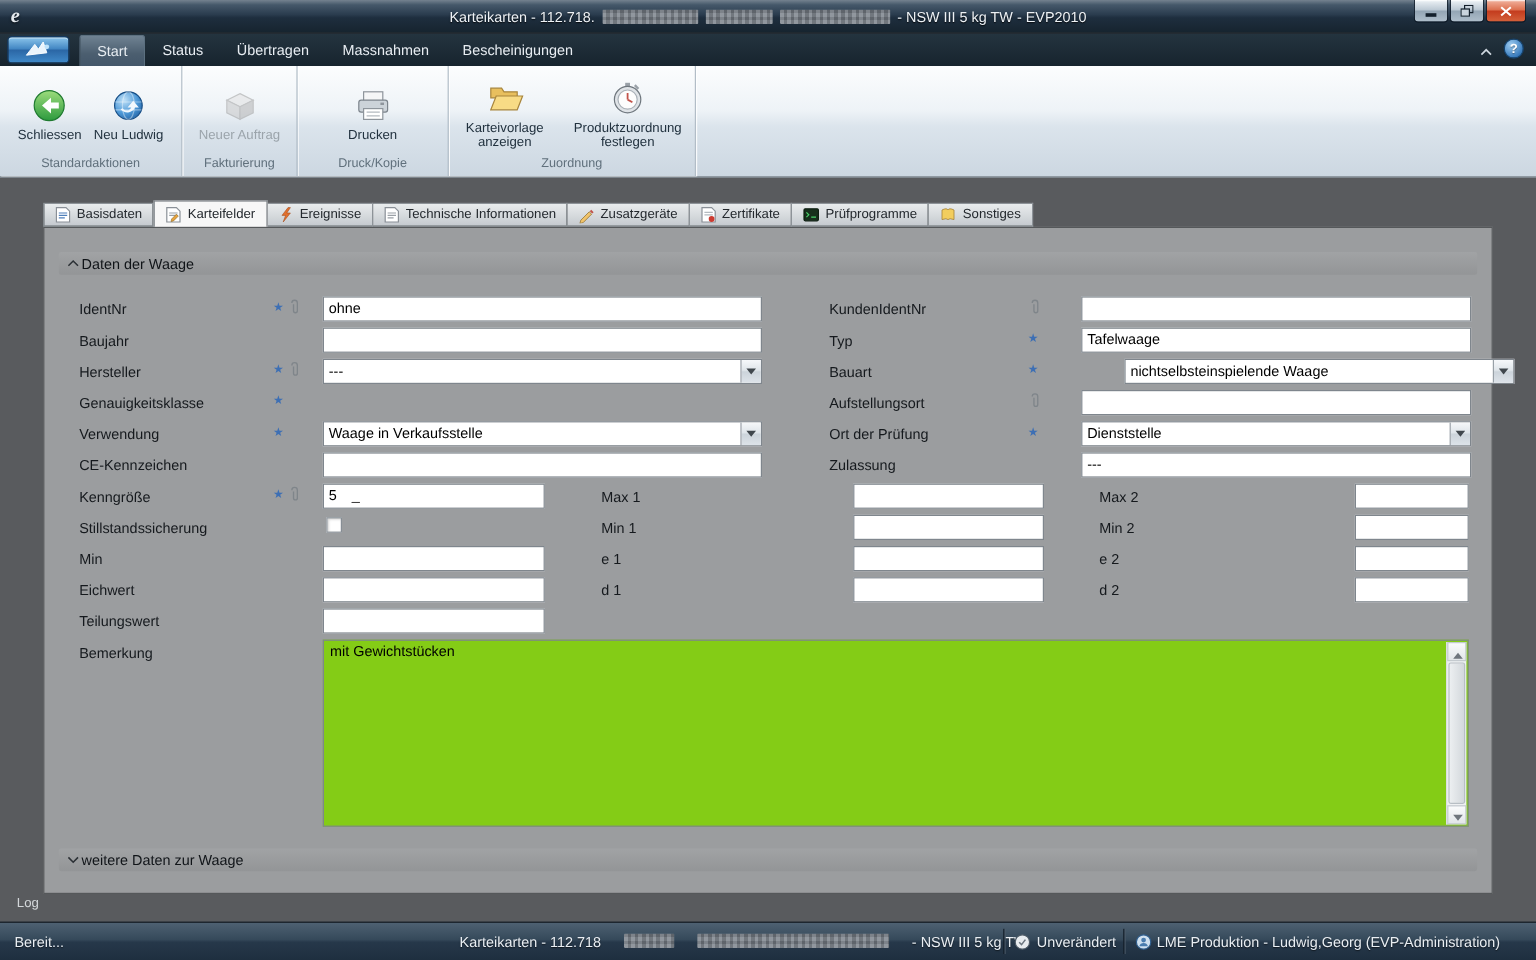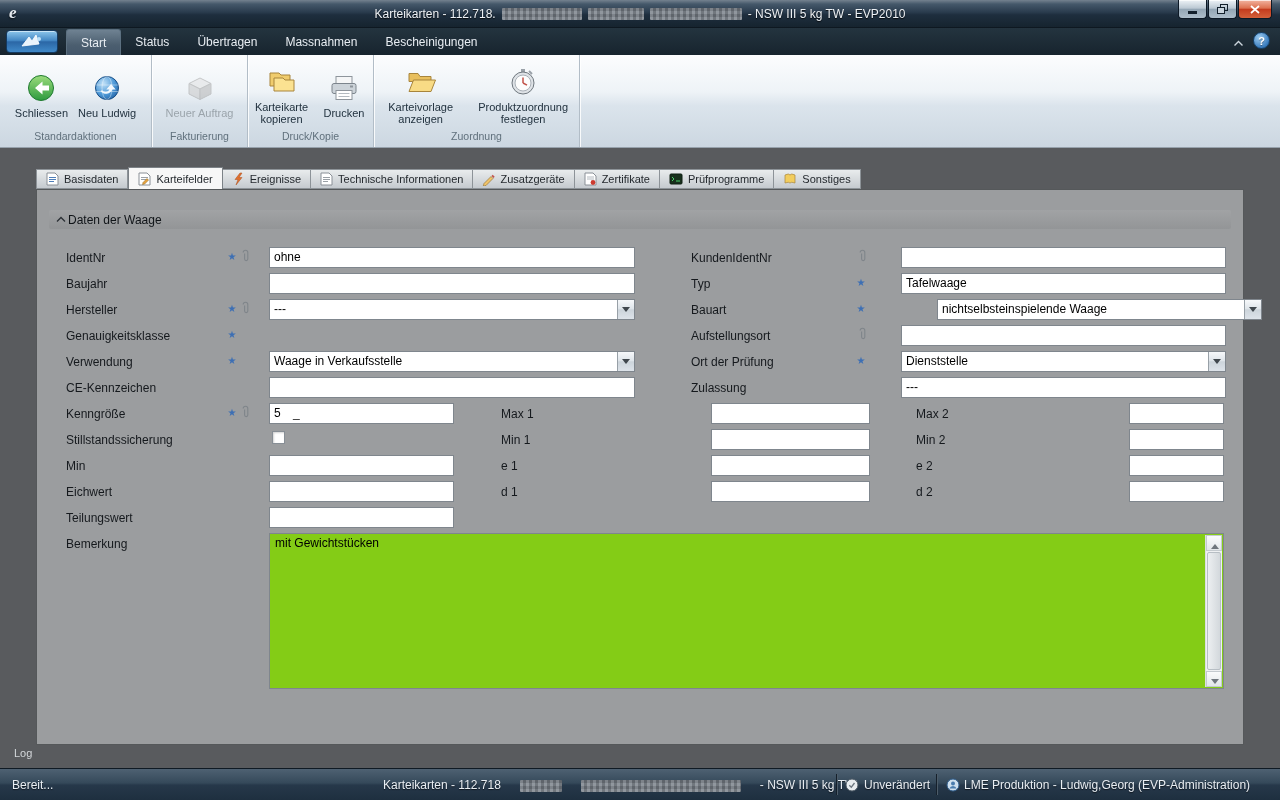--- a/index.html
+++ b/index.html
@@ -79,21 +79,21 @@
 .vsb-thumb{position:absolute;left:1px;right:1px;top:17px;bottom:17px;border:1px solid #b7bec4;border-radius:2px;
  background:linear-gradient(90deg,#eceff1,#d3d8dc)}
 
 
 .log-tab{position:absolute;left:14px;top:747px;color:#d3d7da;font-size:11px;z-index:6}
 .statusbar{position:absolute;left:0;right:0;bottom:0;height:32px;color:#e9eef3;
  background:linear-gradient(180deg,#4e6172 0%,#35495a 45%,#26384a 52%,#1e2f3f 100%);
  border-top:1px solid #0f1a24;z-index:60}
 .sb-item{position:absolute;top:9px;white-space:nowrap;text-shadow:0 1px 1px rgba(0,0,0,.6)}
 .sb-sep{position:absolute;top:5px;bottom:5px;width:1px;background:#15202b;box-shadow:1px 0 0 #4d5c69}
-.sb-center{display:flex;align-items:flex-end;gap:19px}
+.sb-center{display:flex;align-items:flex-start;gap:19px}
 .sb-icon{position:absolute;top:9px}
 </style>
 </head>
 <body>
 
 <div class="titlebar">
   <span class="e-logo">e</span>
   <div class="title">
     <span>Karteikarten - 112.718.</span>
     <span class="redacted" style="width:80px"></span>
@@ -199,29 +199,20 @@
         <span>Neuer Auftrag</span>
       </div>
     </div>
     <div class="rgroup-label">Fakturierung</div>
   </div>
 
   <div class="rgroup" style="width:126px">
     <div class="rgroup-btns">
       <div class="rbtn">
         <svg width="32" height="30" viewBox="0 0 32 30">
-          <g stroke="#a8853c">
-              <path d="M4 6 h9 l2 2 h9 v11 h-20 z" fill="#f0cc6d"></path>
-          <path d="M8 11 h9 l2 2 h9 v11 h-20 z" fill="#fbe291"></path>
-            </g>
-        </svg>
-        <span>Karteikarte kopieren</span>
-      </div>
-      <div class="rbtn">
-        <svg width="32" height="30" viewBox="0 0 32 30">
           <rect x="8" y="3.5" width="16" height="8" fill="#f5f6f7" stroke="#8e959c"></rect>
           <rect x="4" y="10.5" width="24" height="10" rx="2" fill="#ccd3d9" stroke="#7c848c"></rect>
           <rect x="22" y="12.5" width="3" height="2" fill="#8e959c"></rect>
           <rect x="8" y="17.5" width="16" height="9" fill="#ffffff" stroke="#8e959c"></rect>
           <path d="M10.5 20.5 h11 M10.5 23.5 h11" stroke="#b4bac0"></path>
         </svg>
         <span>Drucken</span>
       </div>
     </div>
     <div class="rgroup-label">Druck/Kopie</div>
@@ -423,20 +414,26 @@
 
   <div class="memo">
     <span>mit Gewichtstücken</span>
     <div class="vsb">
       <div class="vsb-arr up"></div>
       <div class="vsb-thumb"></div>
       <div class="vsb-arr down"></div>
     </div>
   </div>
 
+  <div class="sect-hdr" style="top:517px">
+    <svg width="10" height="7">
+        <path d="M1 1.5 L5 5.5 L9 1.5" fill="none" stroke="#2b3035" stroke-width="1.3"></path>
+      </svg>
+    <span class="sect-title">weitere Daten zur Waage</span>
+  </div>
 
 </div>
 
 <div class="log-tab">Log</div>
 
 <div class="statusbar">
   <span class="sb-item" style="left:12px">Bereit...</span>
 
   <div class="sb-item sb-center" style="left:383px">
     <span>Karteikarten - 112.718</span>

